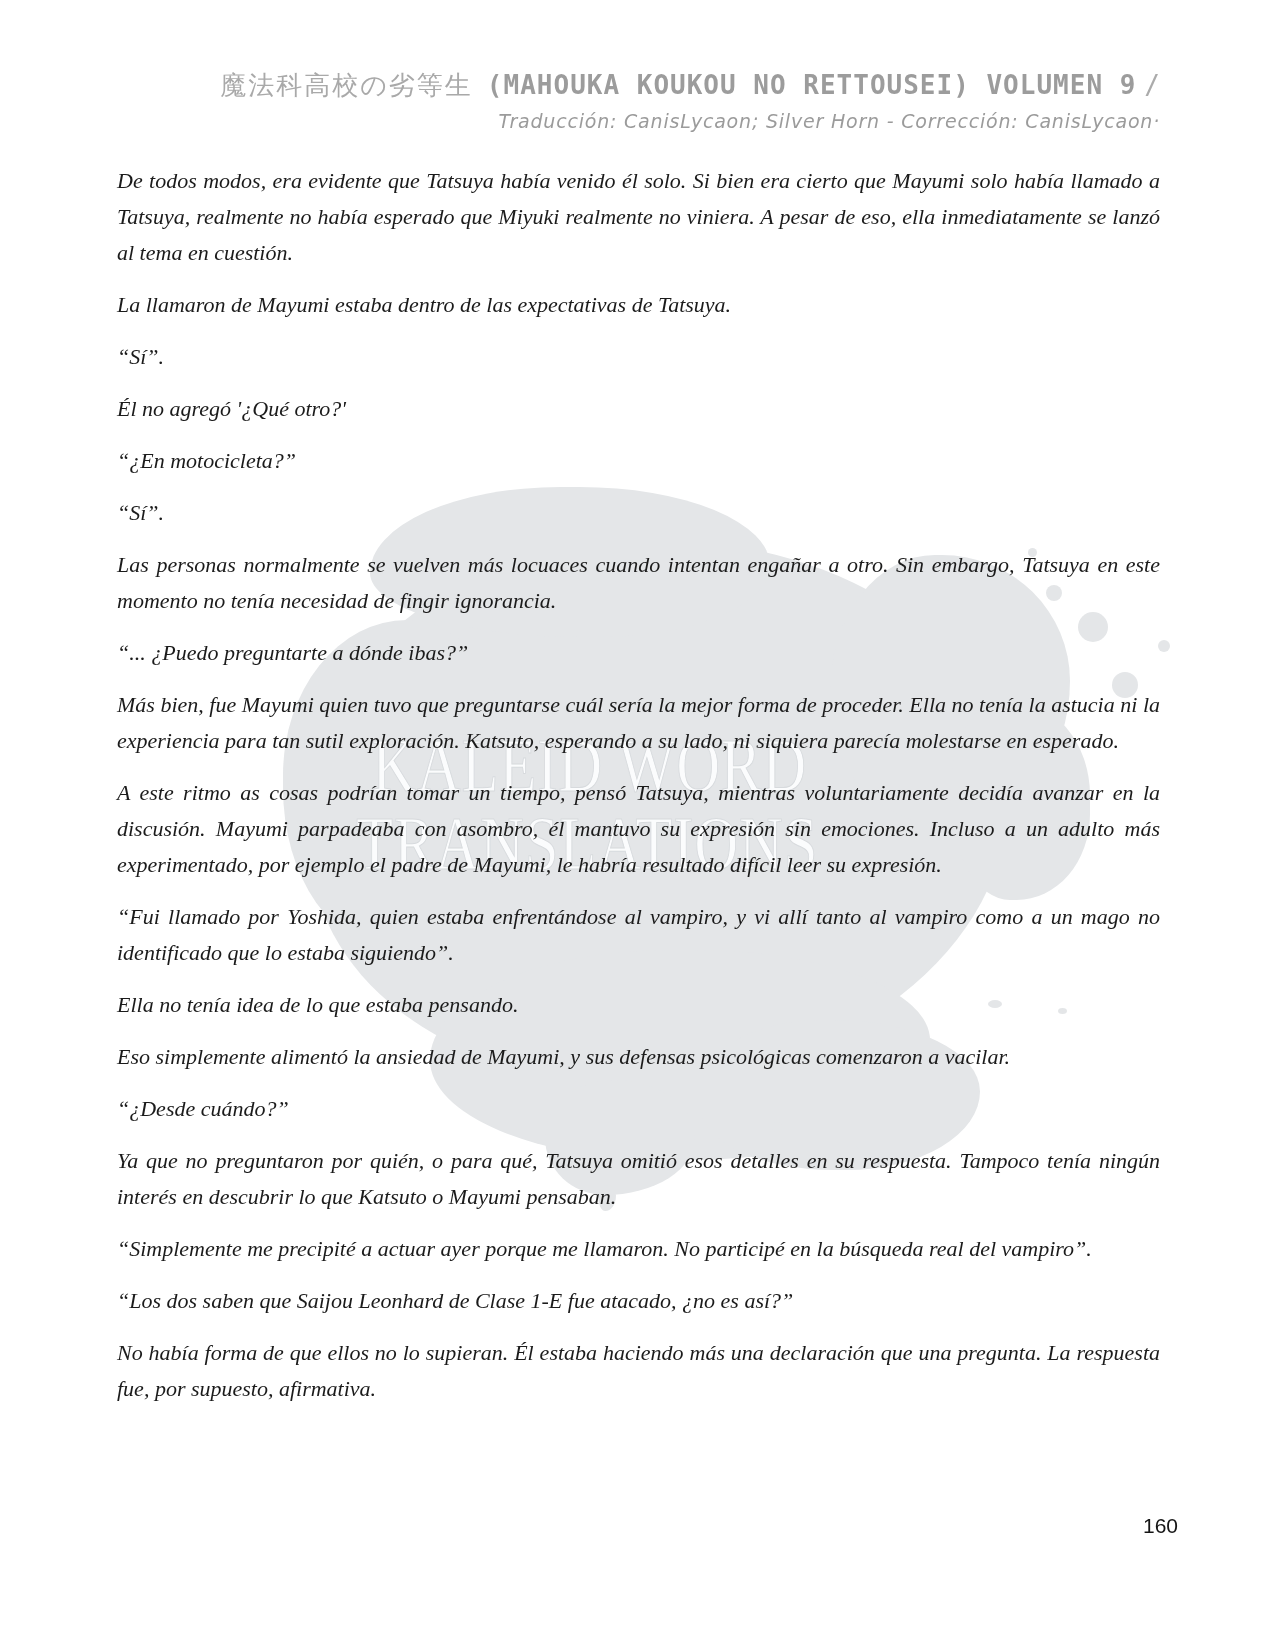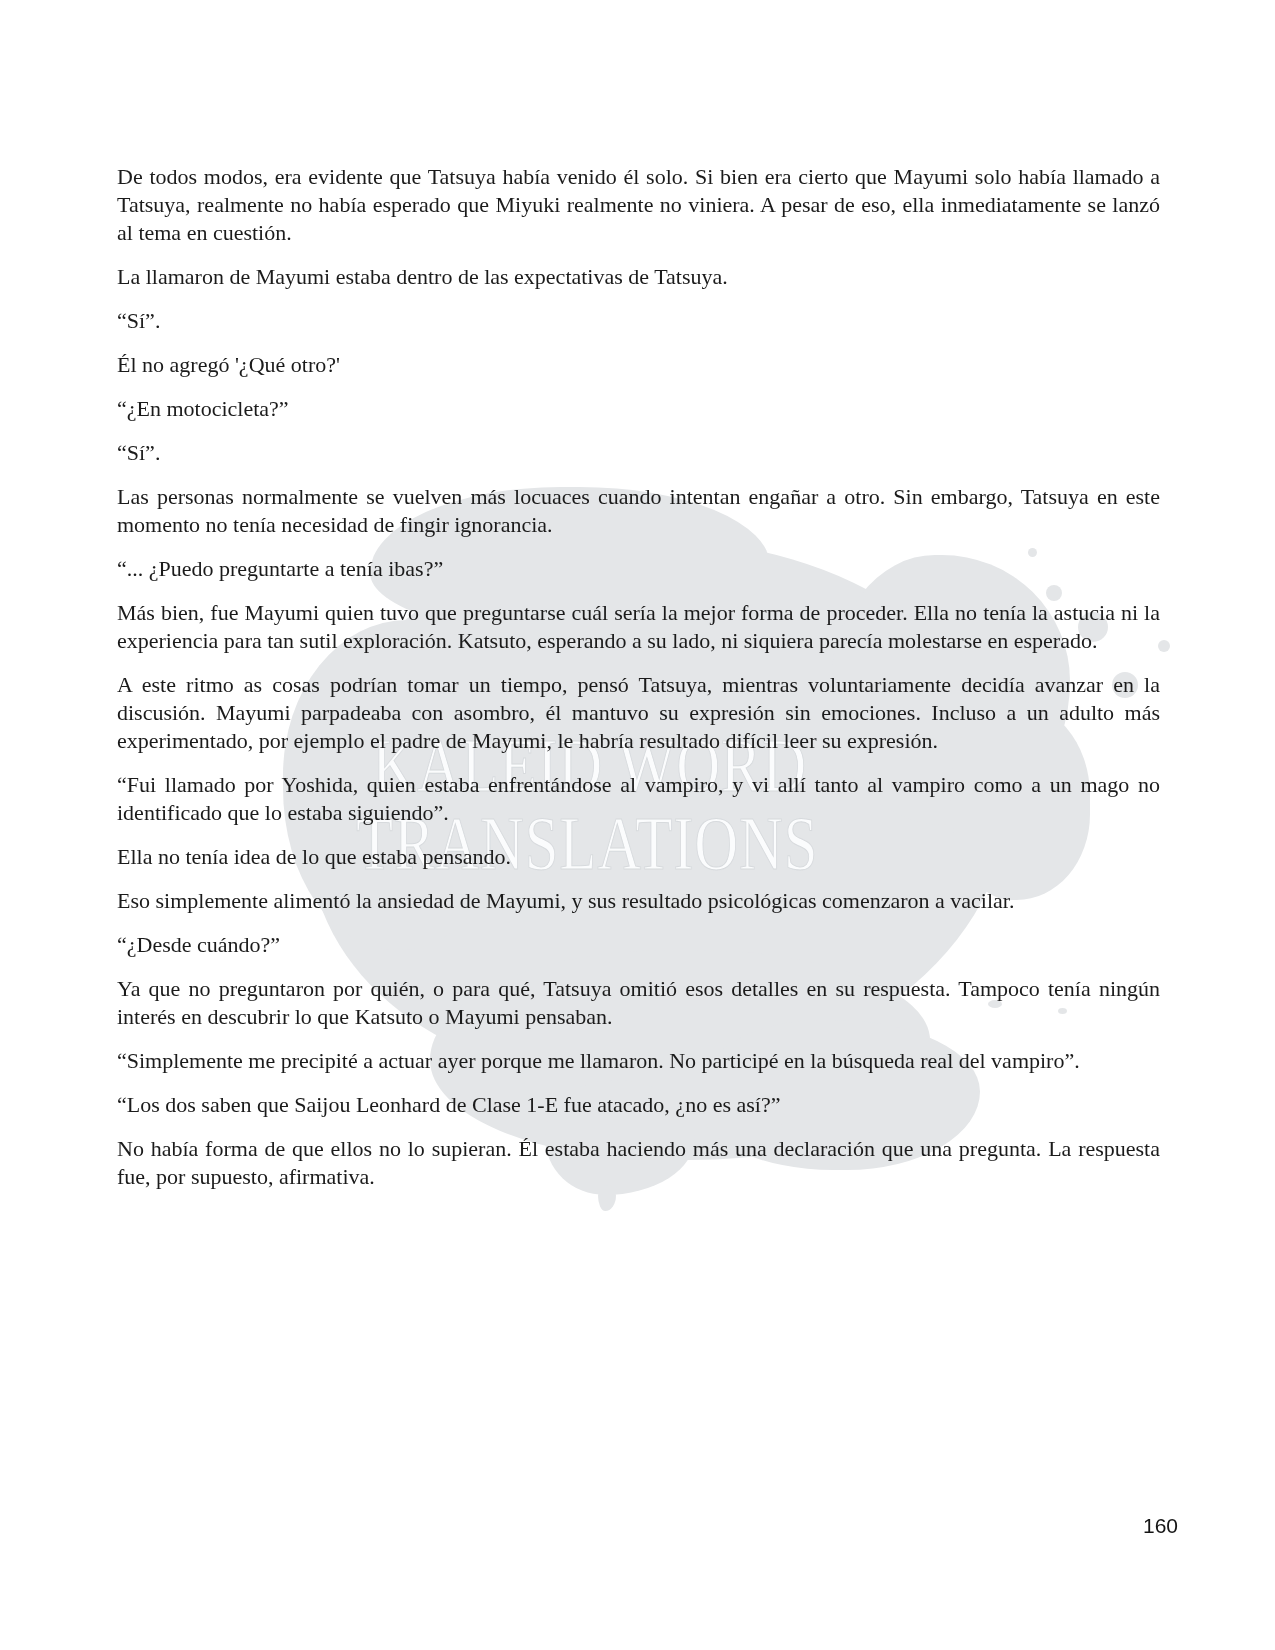--- a/index.html
+++ b/index.html
@@ -74,23 +74,24 @@
 
   
   .article {
     position:absolute;
     top:163px;
     left:117px;
     width:1043px;
     z-index:2;
     font-family:"Liberation Serif", serif;
     font-size:22px;
-    line-height:28px;
+    line-height:36px;
     color:#1b1b1b;
     text-align:justify;
+    font-style:italic;
   }
   .article p { margin:0 0 16px 0; }
 
   
   .page-number {
     position:absolute;
     top:1514px;
     right:97px;
     font-family:"Liberation Sans", sans-serif;
     font-size:21px;
@@ -121,49 +122,57 @@
     <div class="splat" style="left:772px; top:1122px; width:10px; height:10px; border-radius:50%;"></div>
     <div class="splat" style="left:845px; top:1145px; width:14px; height:14px; border-radius:50%;"></div>
     <div class="splat" style="left:598px; top:1185px; width:18px; height:26px; border-radius:50% 50% 60% 40% / 40% 40% 60% 60%;"></div>
     <div class="splat" style="left:988px; top:1000px; width:14px; height:8px; border-radius:50%;"></div>
     <div class="splat" style="left:1058px; top:1008px; width:9px; height:6px; border-radius:50%;"></div>
 
     <div class="wm-text" style="left:372px; top:722px;">KALEID WORD</div>
     <div class="wm-text" style="left:356px; top:800px;">TRANSLATIONS</div>
   </div>
 
+  <div class="header">
+    <div>
+      <span class="title-jp">魔法科高校の劣等生</span>
+      <span class="title-latin">(MAHOUKA KOUKOU NO RETTOUSEI) VOLUMEN 9</span>
+      <span class="title-slash">/</span>
+    </div>
+    <div class="credits">Traducción: CanisLycaon; Silver Horn - Corrección: CanisLycaon·</div>
+  </div>
 
   <div class="article">
 
       <p>De todos modos, era evidente que Tatsuya había venido él solo. Si bien era cierto que Mayumi solo había llamado a Tatsuya, realmente no había esperado que Miyuki realmente no viniera. A pesar de eso, ella inmediatamente se lanzó al tema en cuestión.</p>
 
 
       <p>La llamaron de Mayumi estaba dentro de las expectativas de Tatsuya.</p>
 
       <p>“Sí”.</p>
 
       <p>Él no agregó '¿Qué otro?'</p>
 
       <p>“¿En motocicleta?”</p>
 
       <p>“Sí”.</p>
 
       <p>Las personas normalmente se vuelven más locuaces cuando intentan engañar a otro. Sin embargo, Tatsuya en este momento no tenía necesidad de fingir ignorancia.</p>
 
-      <p>“... ¿Puedo preguntarte a tenía ibas?”</p>
+      <p>“... ¿Puedo preguntarte a dónde ibas?”</p>
 
       <p>Más bien, fue Mayumi quien tuvo que preguntarse cuál sería la mejor forma de proceder. Ella no tenía la astucia ni la experiencia para tan sutil exploración. Katsuto, esperando a su lado, ni siquiera parecía molestarse en esperado.</p>
 
       <p>A este ritmo as cosas podrían tomar un tiempo, pensó Tatsuya, mientras voluntariamente decidía avanzar en la discusión. Mayumi parpadeaba con asombro, él mantuvo su expresión sin emociones. Incluso a un adulto más experimentado, por ejemplo el padre de Mayumi, le habría resultado difícil leer su expresión.</p>
 
       <p>“Fui llamado por Yoshida, quien estaba enfrentándose  al vampiro, y vi allí tanto al vampiro como a un mago no identificado que lo estaba siguiendo”.</p>
 
       <p>Ella no tenía idea de lo que estaba pensando.</p>
 
-      <p>Eso simplemente alimentó la ansiedad de Mayumi, y sus resultado psicológicas comenzaron a vacilar.</p>
+      <p>Eso simplemente alimentó la ansiedad de Mayumi, y sus defensas psicológicas comenzaron a vacilar.</p>
 
       <p>“¿Desde cuándo?”</p>
 
 
       <p>Ya que no preguntaron por quién, o para qué, Tatsuya omitió esos detalles en su respuesta. Tampoco tenía ningún interés en descubrir lo que Katsuto o Mayumi pensaban.</p>
 
       <p>“Simplemente me precipité a actuar ayer porque me llamaron. No participé en la búsqueda real del vampiro”.</p>
 
       <p>“Los dos saben que Saijou Leonhard de Clase 1-E fue atacado, ¿no es así?”</p>
 

